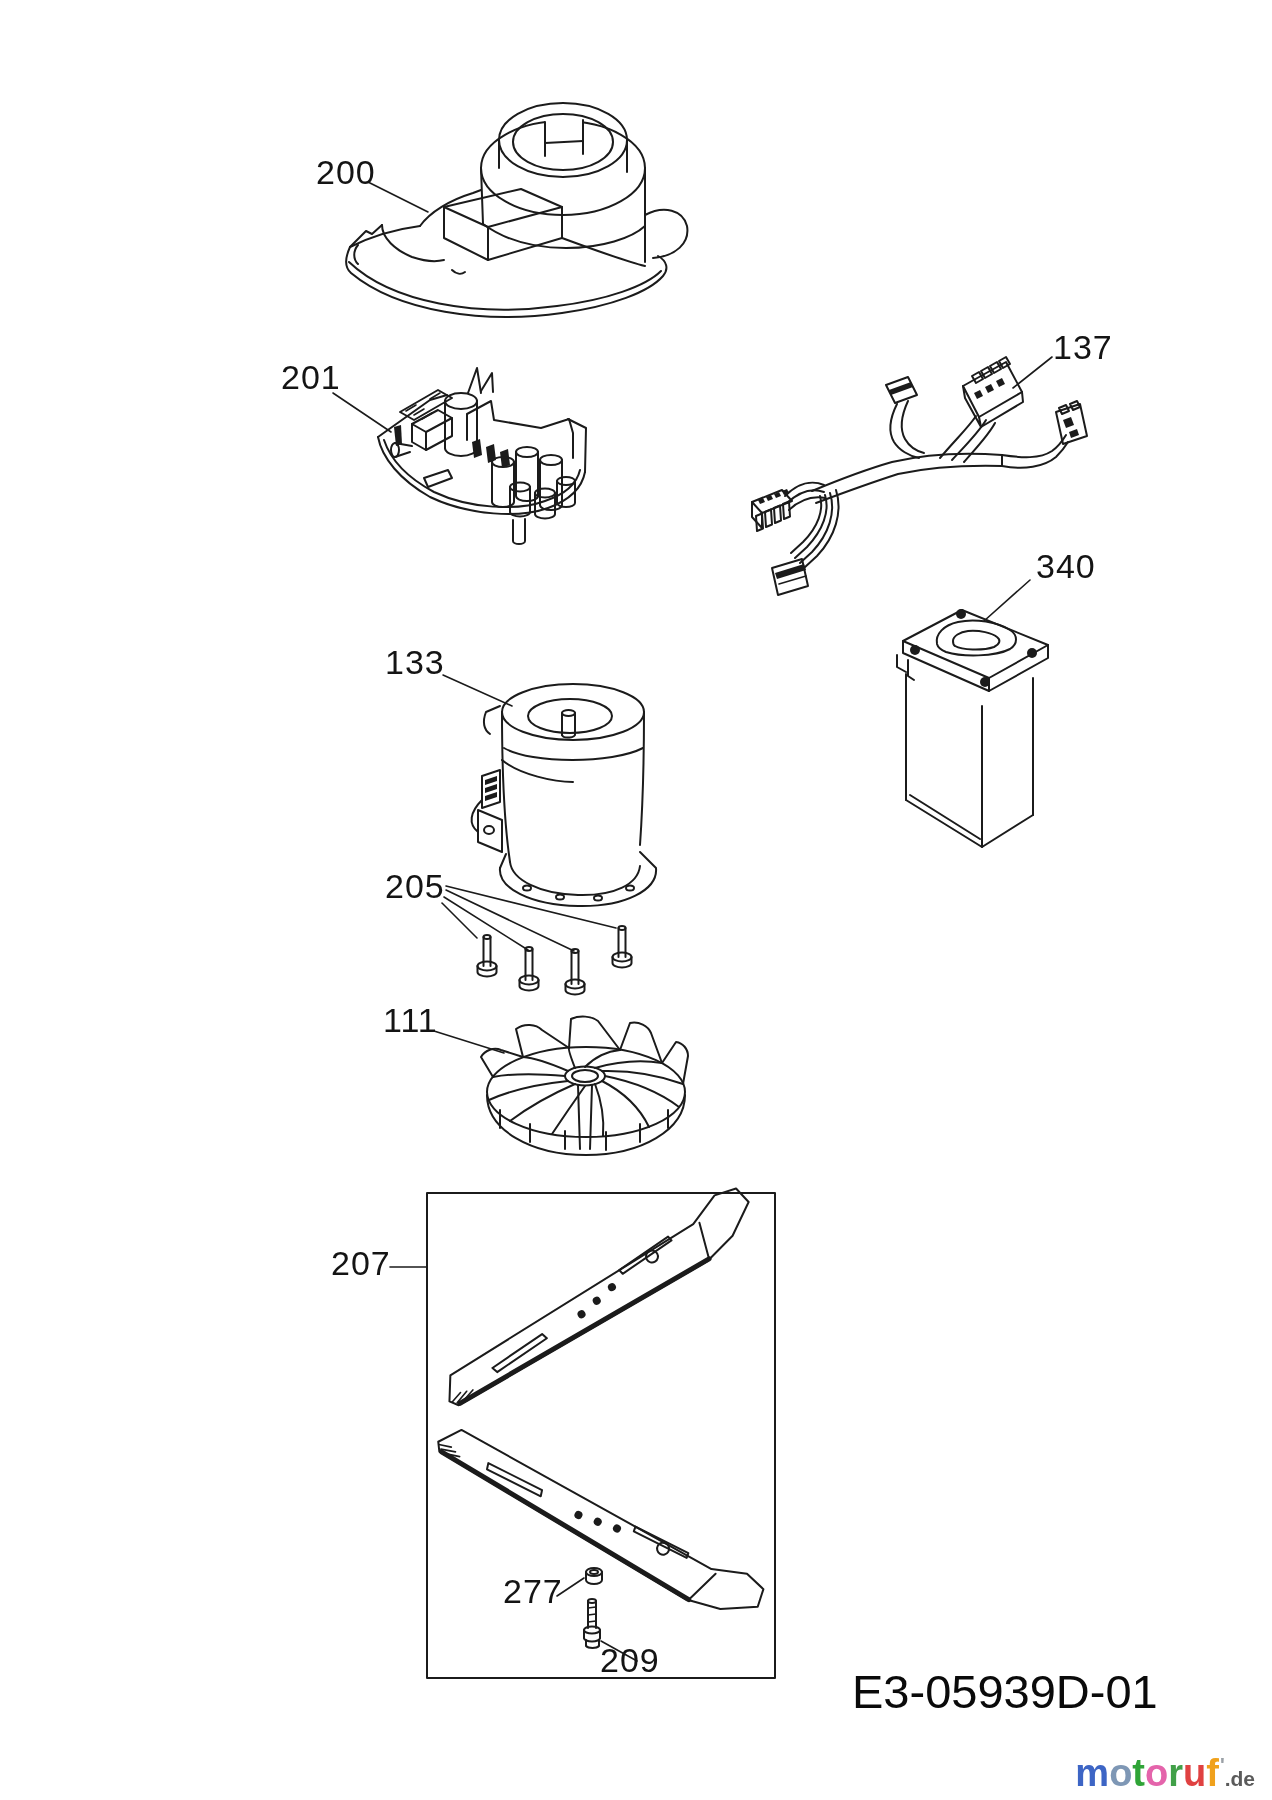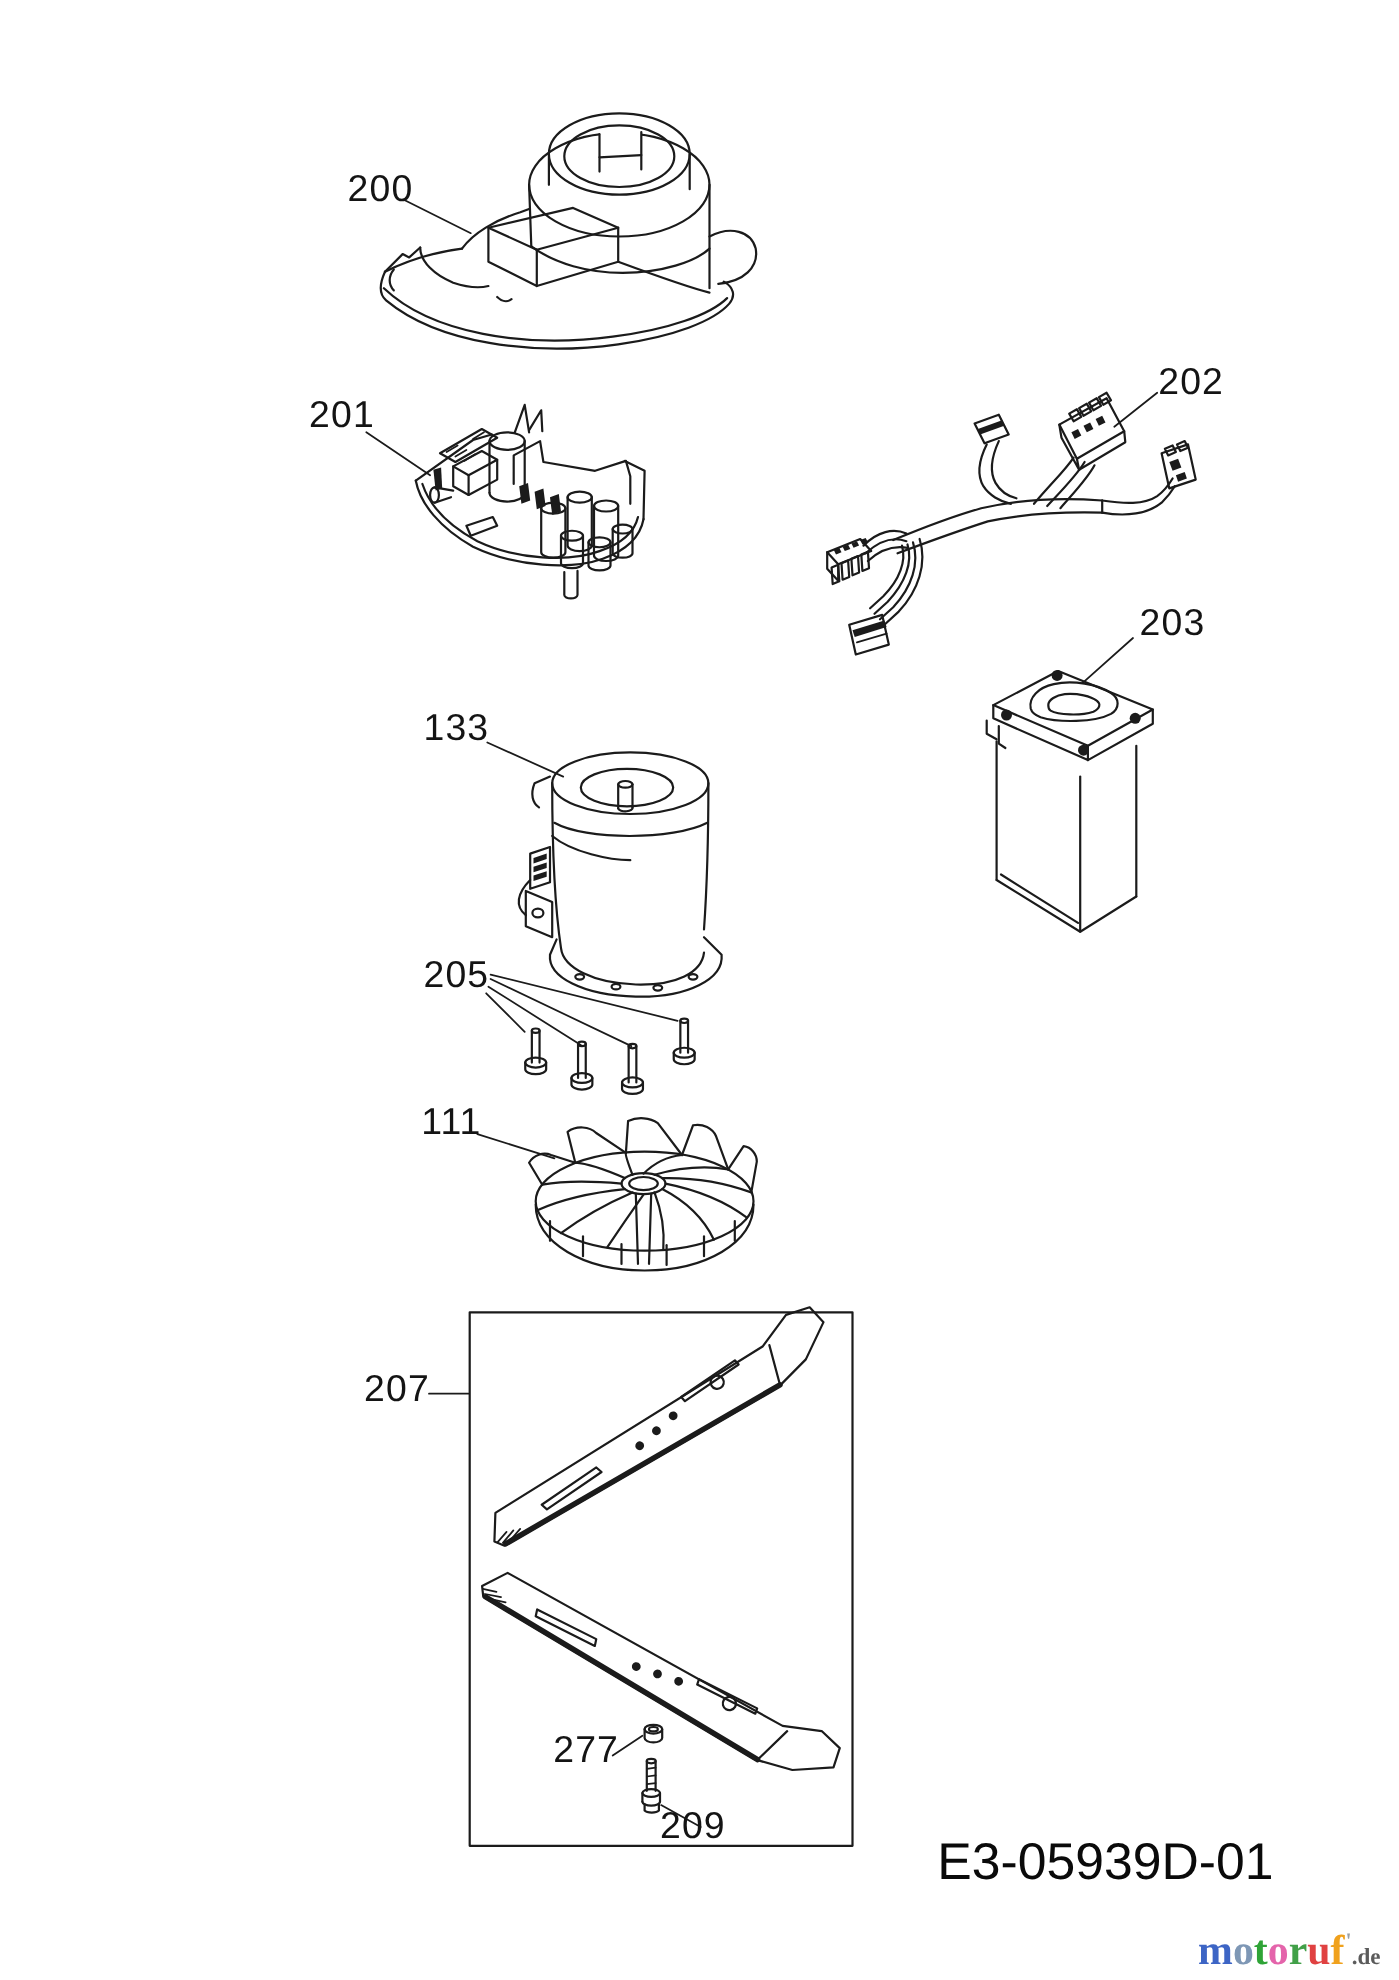--- a/index.html
+++ b/index.html
@@ -18,21 +18,21 @@
   .callout{
     position:absolute;font-size:34px;color:#141414;line-height:1;
     letter-spacing:1px;user-select:none;
   }
   .drawing-code{
     position:absolute;left:852px;top:1668px;font-size:47px;font-weight:normal;
     color:#0a0a0a;line-height:1;letter-spacing:0px;
   }
   .watermark{
     position:absolute;right:17px;bottom:8px;
-    font-family:Liberation Serif, serif;font-weight:bold;font-size:38px;line-height:1;
+    font-family:Liberation Sans, sans-serif;font-weight:bold;font-size:38px;line-height:1;
     white-space:nowrap;
   }
   .watermark .tick{font-size:20px;vertical-align:14px;margin-left:1px;}
   .watermark .de{font-size:21px;font-weight:bold;}
 </style>
 </head>
 <body>
 
 <div class="stage">
 
@@ -356,22 +356,22 @@
       <path class="thin" d="M442,903 L477,938"></path>
       <path class="thin" d="M434,1031 L504,1053"></path>
       <path class="thin" d="M390,1267 L426,1267"></path>
       <path class="thin" d="M557,1596 L584,1578"></path>
       <path class="thin" d="M601,1641 L637,1661"></path>
     </g>
   </svg>
 
   <div class="callout" style="left:316px;top:155px">200</div>
   <div class="callout" style="left:281px;top:360px">201</div>
-  <div class="callout" style="left:1053px;top:330px">202</div>
-  <div class="callout" style="left:1036px;top:549px">203</div>
+  <div class="callout" style="left:1053px;top:330px">137</div>
+  <div class="callout" style="left:1036px;top:549px">340</div>
   <div class="callout" style="left:385px;top:645px">133</div>
   <div class="callout" style="left:385px;top:869px">205</div>
   <div class="callout" style="left:383px;top:1003px">111</div>
   <div class="callout" style="left:331px;top:1246px">207</div>
   <div class="callout" style="left:503px;top:1574px">277</div>
   <div class="callout" style="left:600px;top:1643px">209</div>
 
   <div class="drawing-code">E3-05939D-01</div>
 
   <div class="watermark">

